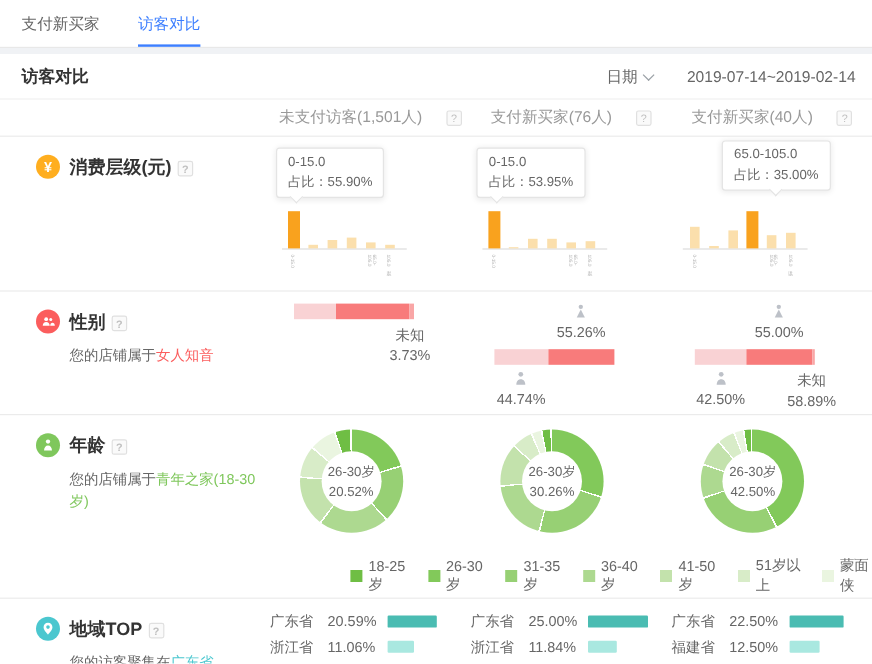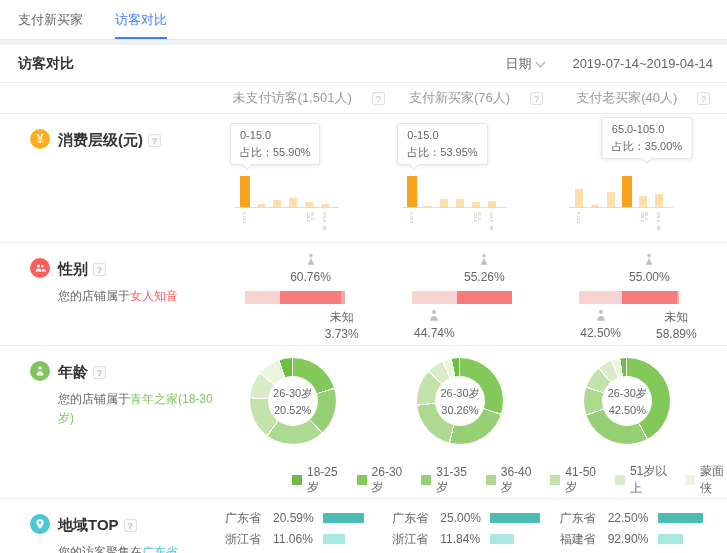--- a/index.html
+++ b/index.html
@@ -82,35 +82,35 @@
   <div class="tab active">访客对比</div>
 </div>
 <div class="strip"></div>
 
 <div class="panel-header">
   <div class="panel-title">访客对比</div>
   <div class="date-label">
     <span>日期</span>
     <span class="caret"></span>
   </div>
-  <div class="date-range">2019-07-14~2019-04-14</div>
+  <div class="date-range">2019-07-14~2019-02-14</div>
 </div>
 
 <div class="colheads">
   <div class="rail-spacer"></div>
   <div class="colhead">
     <span>未支付访客(1,501人)</span>
     <span class="help">?</span>
   </div>
   <div class="colhead">
     <span>支付新买家(76人)</span>
     <span class="help">?</span>
   </div>
   <div class="colhead">
-    <span>支付老买家(40人)</span>
+    <span>支付新买家(40人)</span>
     <span class="help">?</span>
   </div>
 </div>
 
 <div class="section sec-consume">
   <div class="rail">
     <div class="badge" style="background: rgb(255, 174, 31);">¥</div>
     <div class="rail-body">
       <div class="rail-title">
         <span>消费层级(元)</span>
@@ -195,26 +195,20 @@
         <span class="help">?</span>
       </div>
       <div class="rail-desc">
         <span>您的店铺属于</span><span style="color: rgb(251, 93, 93);">女人知音</span>
       </div>
     </div>
   </div>
   <div class="cells">
     <div class="cell">
         <div class="gwrap">
-          <div class="gtop">
-            <div class="gperson" style="left: 65.89%;"><span><svg viewBox="0 0 24 24">
-                  <circle cx="12" cy="4.6" r="3.1"></circle>
-                  <path d="M12 8.4 L17.8 20 L6.2 20 Z"></path>
-                </svg></span><div class="gpct">60.76%</div></div>
-          </div>
           <div class="gbar">
             <span style="width: 35.51%; background: rgb(249, 210, 212);"></span>
             <span style="width: 60.76%; background: rgb(248, 123, 123);"></span>
             <span style="width: 3.73%; background: rgb(249, 166, 166);"></span>
           </div>
           <div class="gbottom">
             <div class="gunk">
               <div class="">未知</div>
               <div class="">3.73%</div>
             </div>
@@ -393,19 +387,19 @@
       </div>
     <div class="cell">
         <div class="rwrap">
           <div class="rrow">
             <div class="rlabel">广东省</div>
             <div class="rval">22.50%</div>
             <div class="rbar" style="width: 45px; background: rgb(74, 188, 178);"></div>
           </div>
           <div class="rrow">
             <div class="rlabel">福建省</div>
-            <div class="rval">92.90%</div>
+            <div class="rval">12.50%</div>
             <div class="rbar" style="width: 25px; background: rgb(169, 232, 224);"></div>
           </div>
         </div>
       </div>
   </div>
 </div>
 
 </body></html>

